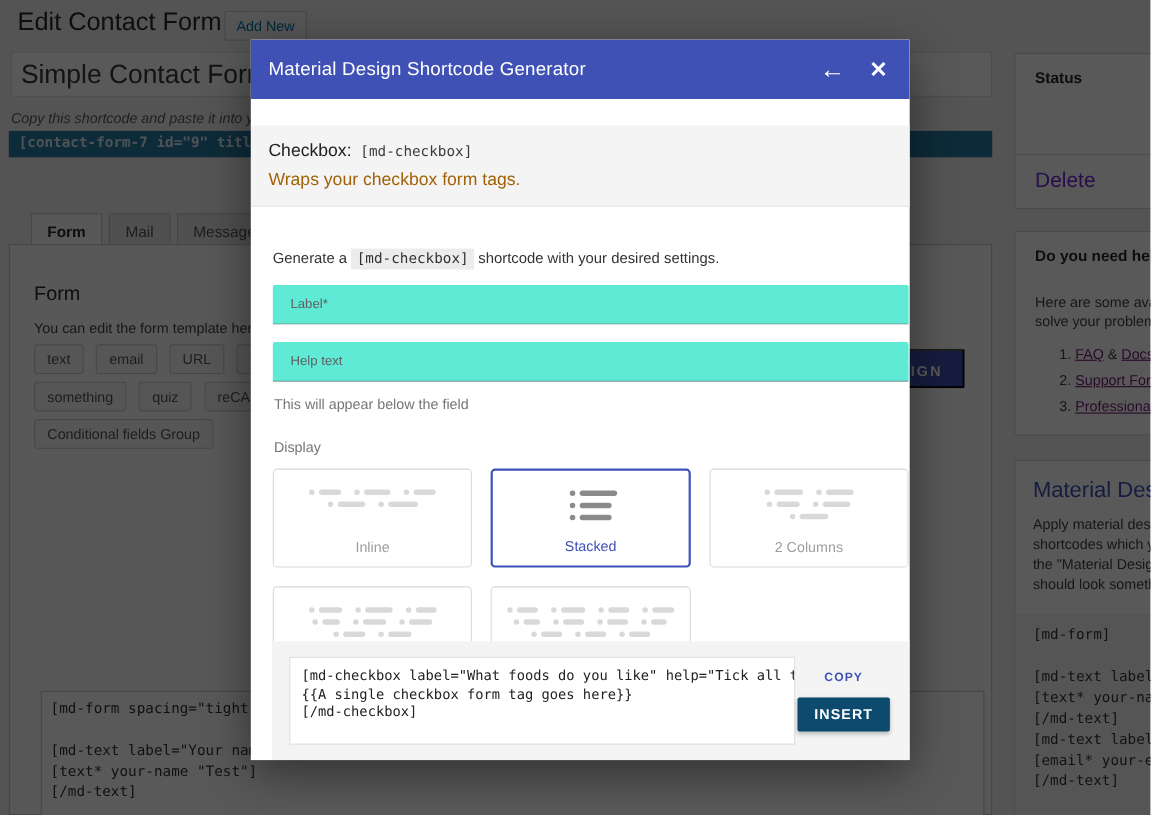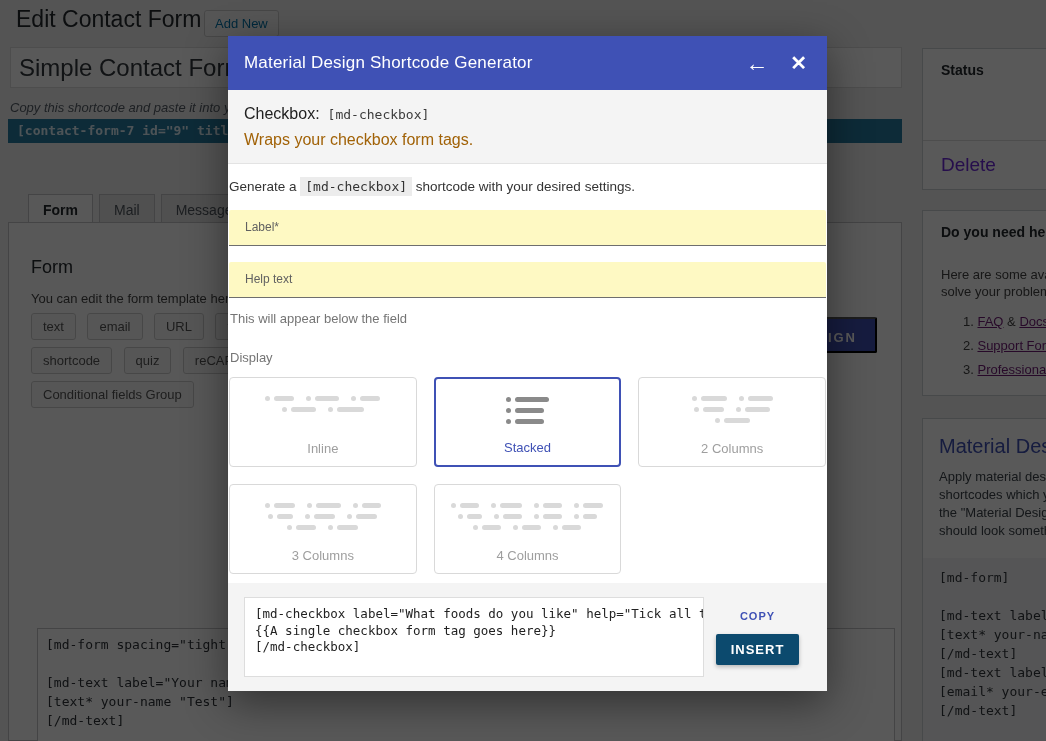--- a/index.html
+++ b/index.html
@@ -56,35 +56,35 @@
   .help-list a { color:#701a75; text-decoration:underline; cursor:pointer; }
   .sbox3 { top:418px; height:323px; }
   .sbox3-title { padding:16px 16px 0; font-size:20px; color:#3f51b5; white-space:nowrap; }
   .sbox3-body { padding:10px 16px 0; font-size:13px; color:#3c434a; line-height:18px; white-space:pre; }
   .sbox3-code { margin-top:18px; background:#f4f4f5; padding:10px 16px; font-size:13px; line-height:19px;
     color:#32373c; white-space:pre; overflow:hidden; }
 
   
   .backdrop { position:absolute; inset:0; background:rgba(0,0,0,0.65); z-index:5; }
   .modal { position:absolute; left:228px; top:36px; width:599px; height:655px; background:#fff; z-index:10;
-    box-shadow:0 12px 40px rgba(0,0,0,0.45); display:flex; flex-direction:column; overflow:hidden; }
+    box-shadow:0 12px 40px rgba(0,0,0,0.45); display:flex; flex-direction:column; overflow:hidden;gap:24px; }
   .modal-header { height:54px; background:#3f51b5; color:#fff; display:flex; align-items:center;
     padding:0 16px; flex:none; }
   .modal-title { font-size:17px; letter-spacing:.2px; flex:1; }
   .hicon { color:#fff; cursor:pointer; font-weight:600; }
   .back-ic { font-size:23px; margin-right:22px; }
   .close-ic { font-size:20px; margin-right:4px; }
   .modal-sub { background:#f4f4f4; border-bottom:1px solid #e3e3e3; padding:15px 16px 14px; flex:none; }
   .sub-name { font-size:16px; color:#212121; display:inline; }
   .sub-code { font-size:13px; color:#3c3c3c; margin-left:8px; }
   .sub-desc { font-size:16px; color:#a16207; margin-top:8px; }
-  .modal-body { position:relative; flex:1; padding:0 1px; overflow:hidden; }
+  .modal-body { position:relative; flex:1; padding:0 1px; overflow:hidden;margin-left:19px; }
   .gen-line { margin-top:15px; font-size:13.5px; color:#333; }
   .inline-code { background:#ececec; padding:2px 5px; font-size:13px; color:#333; }
-  .md-field { margin-top:16px; background:#fef9c3; border-bottom:1px solid #6e6e6e;
+  .md-field { margin-top:16px; background:#5eead4; border-bottom:1px solid #6e6e6e;
     border-radius:2px 2px 0 0; padding:10px 16px 11px; cursor:text; }
   .md-field .flabel { font-size:12px; color:#616161; }
   .md-field .fvalue { font-size:15.5px; color:#212121; margin-top:4px; }
   .helper-text { margin:13px 0 0 1px; font-size:13px; color:#757575; }
   .display-label { margin:24px 0 0 1px; font-size:13px; color:#757575; }
   .cards { margin-top:12px; display:grid; grid-template-columns:repeat(3,1fr); gap:17px; }
   .card { height:90px; border:1px solid #d9d9d9; border-radius:4px; position:relative; cursor:pointer;
     background:#fff; }
   .card.selected { border:2px solid #3f51b5; }
   .card-label { position:absolute; bottom:10px; width:100%; text-align:center; font-size:13px; color:#9e9e9e; }
@@ -129,21 +129,21 @@
     <div class="panel-desc">You can edit the form template here. For details, see Editing form template.</div>
     <div class="tagrows">
       <div class="tagrow">
         <button class="tag-btn">text</button>
         <button class="tag-btn">email</button>
         <button class="tag-btn">URL</button>
         <button class="tag-btn">tel</button>
         <button class="tag-btn">number</button>
       </div>
       <div class="tagrow">
-        <button class="tag-btn">shortcode</button>
+        <button class="tag-btn">something</button>
         <button class="tag-btn">quiz</button>
         <button class="tag-btn">reCAPTCHA</button>
       </div>
       <div class="tagrow">
         <button class="tag-btn">Conditional fields Group</button>
       </div>
     </div>
     <div class="template-box mono">[md-form spacing="tight"]
 
 [md-text label="Your name"]

